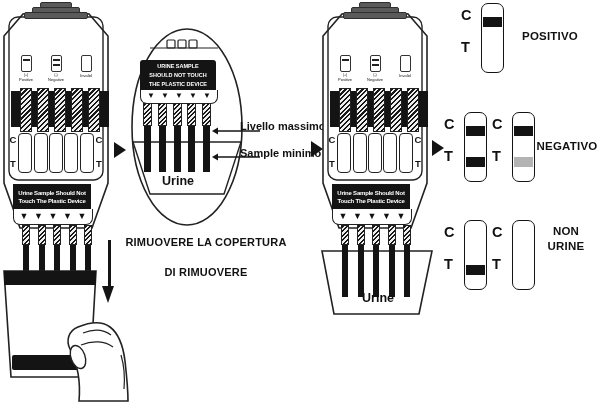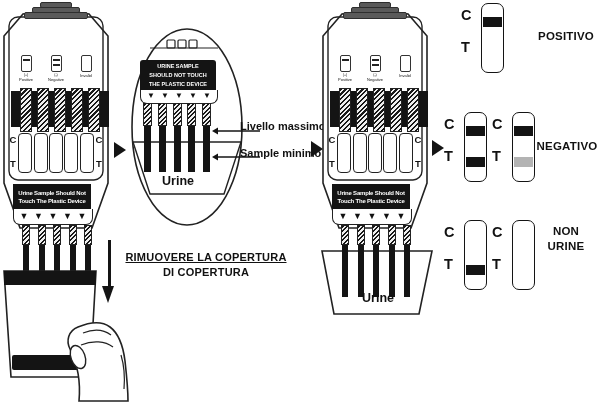--- a/index.html
+++ b/index.html
@@ -233,22 +233,22 @@
       <div class="mag-black"></div>
     </div>
   <div class="mag-urine">Urine</div>
 </div>
 
 <div class="level-label" style="left:240px;top:120px;">Livello massimo</div>
 <div class="level-label" style="left:240px;top:147px;">Sample minimo</div>
 
 <div class="down-arrow-line"></div>
 <div class="down-arrow-head"></div>
-<div class="instruction" style="top:251px;text-decoration:underline;">RIMUOVERE LA COPERTURA</div>
-<div class="instruction" style="top:266px;">DI COPERTURA</div>
+<div class="instruction" style="top:236px;">RIMUOVERE LA COPERTURA</div>
+<div class="instruction" style="top:266px;">DI RIMUOVERE</div>
 
 <div class="abs tri-right" style="left:311px;top:141px;"></div>
 
 <div class="abs" id="right-device" style="left:322px;top:3px;width:118px;height:320px;">
   <svg class="abs" style="left:-2px;top:246px;" width="120" height="70" viewBox="0 0 120 70">
     <polygon points="2,2 112,2 99,65 14,65" fill="#ffffff" stroke="#222" stroke-width="1.6"></polygon>
   </svg>
   <div>
   <div class="cassette">
     <svg class="cas-outline" width="106" height="226" viewBox="0 0 106 226">
@@ -347,21 +347,21 @@
   <div class="pair" style="left:461px;top:3px;">
     <div class="ct-col">
       <span class="ct-c">C</span>
       <span class="ct-t">T</span>
     </div>
     <div class="rstrip">
       <div class="rband rband-c" style="background: rgb(20, 20, 20);"></div>
       <div class="rband rband-t" style="background: transparent;"></div>
     </div>
   </div>
-  <div class="result-label" style="left:534px;top:30px;width:64px;">POSITIVO</div>
+  <div class="result-label" style="left:518px;top:30px;width:64px;">POSITIVO</div>
 
   <div class="pair" style="left:444px;top:112px;">
     <div class="ct-col">
       <span class="ct-c">C</span>
       <span class="ct-t">T</span>
     </div>
     <div class="rstrip">
       <div class="rband rband-c" style="background: rgb(20, 20, 20);"></div>
       <div class="rband rband-t" style="background: rgb(20, 20, 20);"></div>
     </div>

